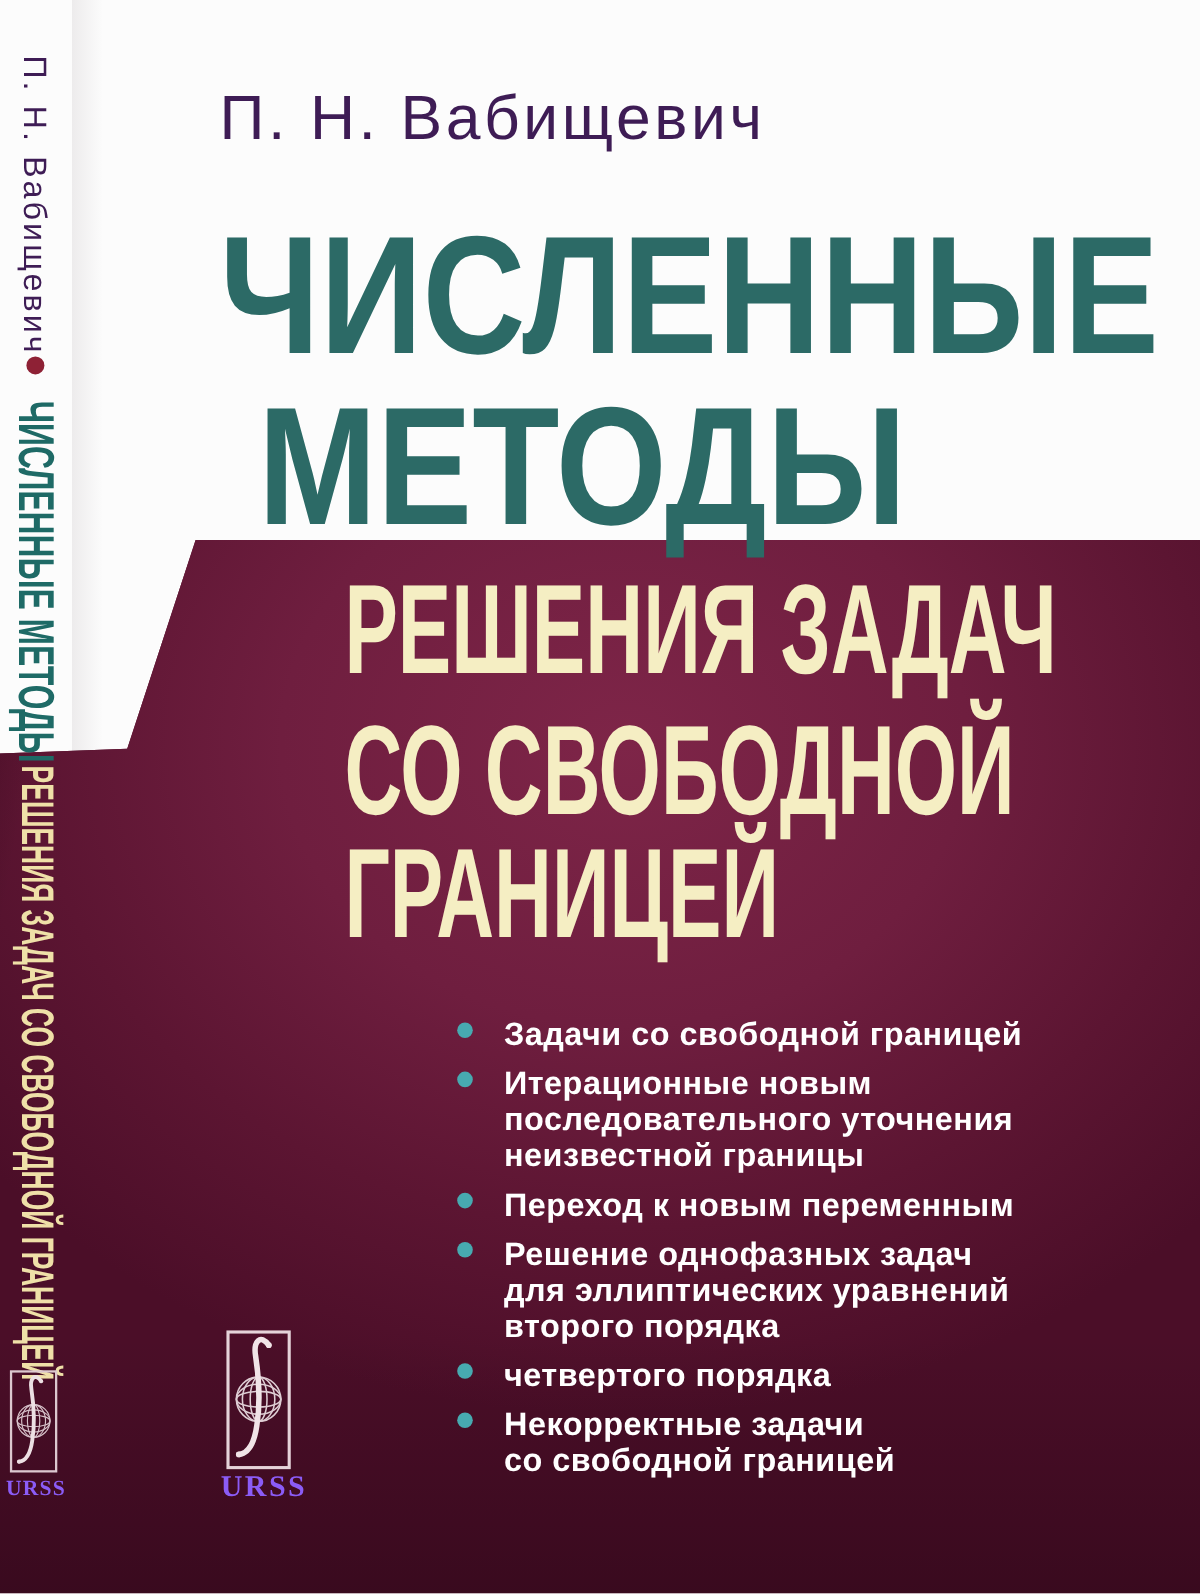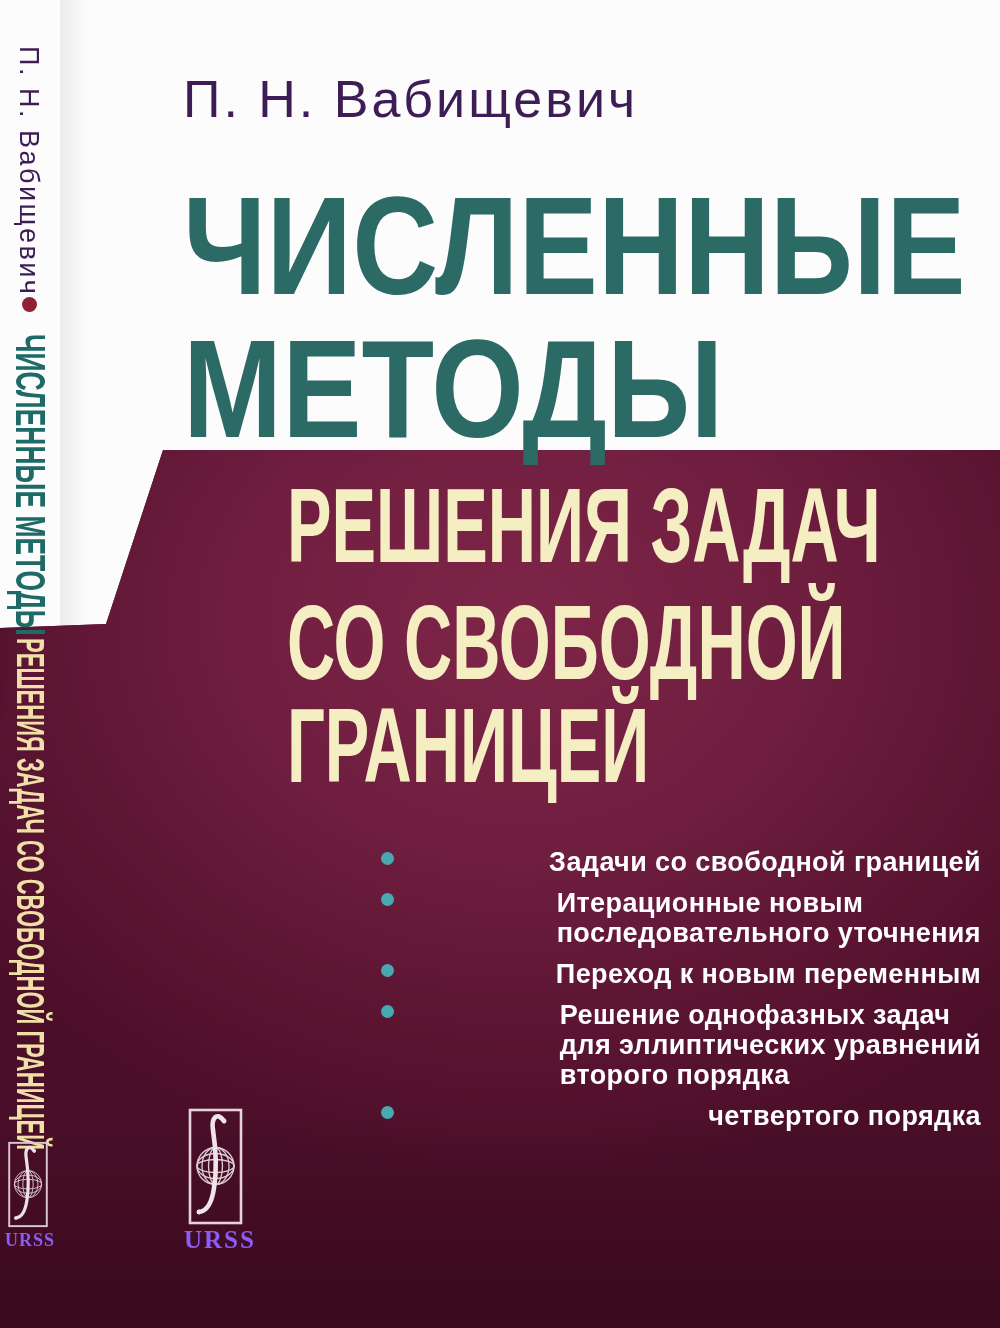--- a/index.html
+++ b/index.html
@@ -28,27 +28,27 @@
     white-space:nowrap;line-height:1;transform-origin:top left;
   }
   .spine-author{left:15px;top:46px;font-size:27px;letter-spacing:2.5px;color:#3e1c55;}
   .spine-dot{position:absolute;left:22px;top:297px;width:15px;height:15px;border-radius:50%;background:#8e2135;}
   .spine-title{left:9px;top:334px;font-size:42px;font-weight:bold;color:#1e6a66;transform:scaleY(.63);}
   .spine-subtitle{left:11px;top:638px;font-size:38px;font-weight:bold;color:#efe0a8;transform:scaleY(.58);}
   
   .author{position:absolute;left:183px;top:73px;font-size:52px;letter-spacing:3px;color:#3e1c55;line-height:1;}
   .title-line{position:absolute;left:183px;font-size:140px;font-weight:bold;color:#2c6a66;line-height:1;}
   .title-line .cond{display:inline-block;transform:scaleX(.85);transform-origin:0 50%;white-space:nowrap;}
-  .t1{top:176px;} .t2{top:319px;}
+  .t1{top:176px;} .t2{top:319px;margin-left:32px;}
   .subtitle-line{position:absolute;left:287px;font-size:106px;font-weight:bold;color:#f5eec3;line-height:1;}
   .subtitle-line .cond{display:inline-block;transform:scaleX(.63);transform-origin:0 50%;white-space:nowrap;}
   .s1{top:472px;} .s2{top:589px;} .s3{top:692px;}
   
   .topics{position:absolute;left:381px;top:847px;width:600px;}
-  .topic{display:flex;margin-bottom:11px;justify-content:space-between;}
+  .topic{display:flex;margin-bottom:11px;}
   .topic .dot{flex:none;width:13px;height:13px;border-radius:50%;background:#47aab0;margin-top:5px;}
   .tlines{margin-left:26px;font-size:27px;font-weight:bold;line-height:30px;color:#ffffff;letter-spacing:.4px;}
   .tlines span{display:block;white-space:nowrap;}
   
   .logo{position:absolute;}
   .logo-cover{left:187px;top:1107px;width:57px;height:119px;}
   .logo-spine{left:7px;top:1139px;width:42px;height:91px;}
   .logo-word{
     position:absolute;text-align:center;font-family:"Liberation Serif",serif;font-weight:bold;
     color:#8b5cf6;line-height:1;
@@ -101,40 +101,48 @@
         <span class="dot"></span>
         <div class="tlines">
             <span>Задачи со свободной границей</span>
           </div>
       </div>
       <div class="topic">
         <span class="dot"></span>
         <div class="tlines">
           <span>Итерационные новым</span>
           <span>последовательного уточнения</span>
+          <span>неизвестной границы</span>
         </div>
       </div>
       <div class="topic">
         <span class="dot"></span>
         <div class="tlines">
             <span>Переход к новым переменным</span>
           </div>
       </div>
       <div class="topic">
         <span class="dot"></span>
         <div class="tlines">
           <span>Решение однофазных задач</span>
           <span>для эллиптических уравнений</span>
           <span>второго порядка</span>
         </div>
       </div>
       <div class="topic">
         <span class="dot"></span>
         <div class="tlines">
           <span>четвертого порядка</span>
+        </div>
+      </div>
+      <div class="topic">
+        <span class="dot"></span>
+        <div class="tlines">
+          <span>Некорректные задачи</span>
+          <span>со свободной границей</span>
         </div>
       </div>
     </div>
 
     <svg class="logo logo-cover" viewBox="0 0 57 119">
       <rect x="3" y="3" width="51" height="113" fill="none" stroke="#e5d3d9" stroke-width="2.6"></rect>
       <g fill="none" stroke="#decdd3" stroke-width="1.3">
         <circle cx="28.5" cy="59" r="18.5"></circle>
         <ellipse cx="28.5" cy="59" rx="7" ry="18.5"></ellipse>
         <ellipse cx="28.5" cy="59" rx="13.5" ry="18.5"></ellipse>

